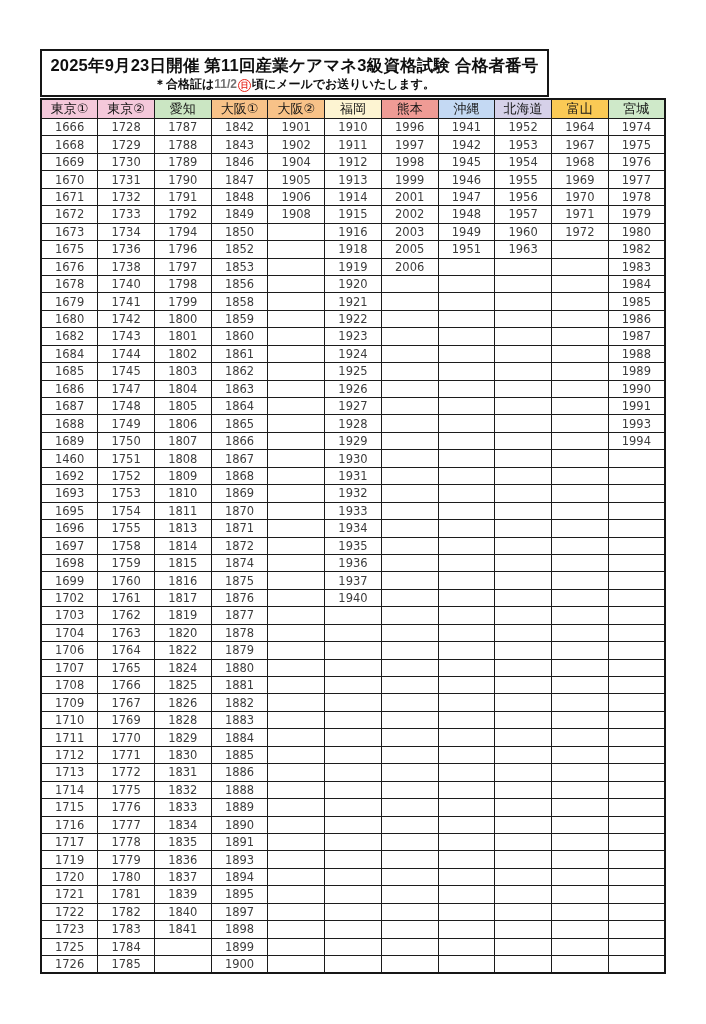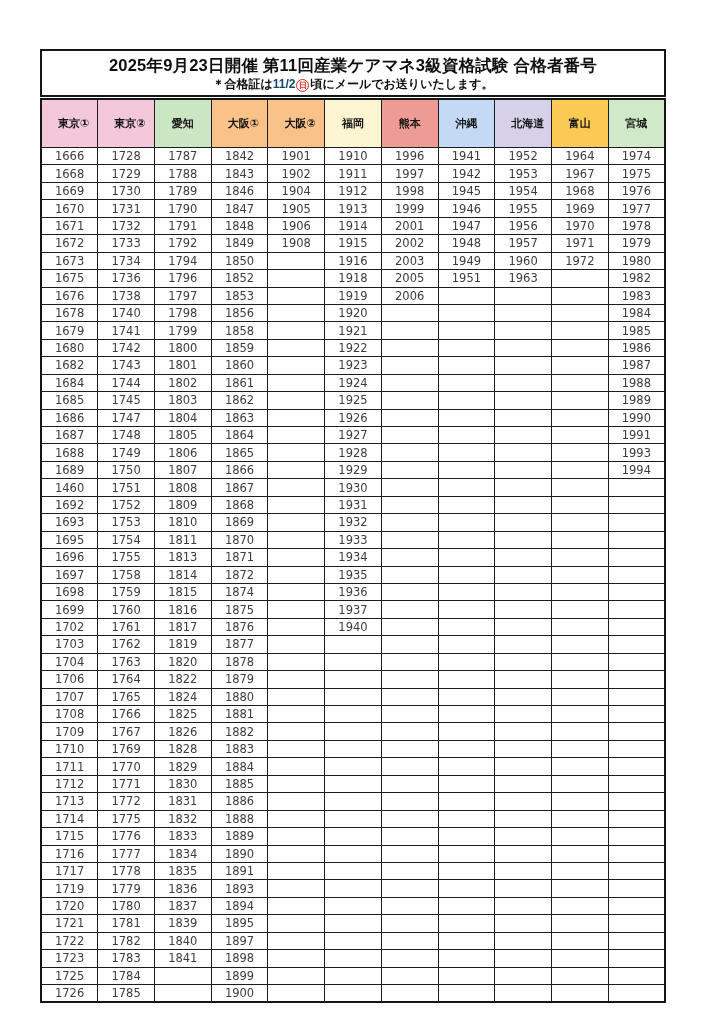--- a/index.html
+++ b/index.html
@@ -11,21 +11,21 @@
     position: relative;
     width: 706px;
     height: 1024px;
     background: #ffffff;
     font-family: "Liberation Sans", "DejaVu Sans", sans-serif;
   }
   .title-box {
     position: absolute;
     left: 40px;
     top: 49px;
-    width: 626px;
+    width: 509px;
     box-sizing: border-box;
     border: 2px solid #161616;
     text-align: center;
     padding: 4px 0 3px 0;
     background: #ffffff;
   }
   .title {
     font-size: 16.5px;
     font-weight: 700;
     color: #0f0f0f;
@@ -33,21 +33,21 @@
     letter-spacing: 0.2px;
     white-space: nowrap;
   }
   .note {
     font-size: 12px;
     font-weight: 700;
     color: #0f0f0f;
     line-height: 1.25;
     margin-top: 1px;
   }
-  .note .red { color: #0c4a6e; }
+  .note .red { color: #737373; }
   .day-circle {
     display: inline-block;
     box-sizing: border-box;
     width: 13px;
     height: 13px;
     line-height: 11px;
     border: 1.3px solid #e8261b;
     border-radius: 50%;
     color: #e8261b;
     font-size: 8px;
@@ -62,23 +62,23 @@
     top: 98px;
     width: 626px;
     border-collapse: collapse;
     table-layout: fixed;
     border: 2px solid #161616;
     background: #ffffff;
   }
   table.results th {
     border: 1px solid #1c1c1c;
     height: 15px;
-    padding: 16px;
-    font-size: 11px;
-    font-weight: 700;
+    padding: 0;
+    font-size: 13px;
+    font-weight: 400;
     color: #151515;
     text-align: center;
     overflow: hidden;
     white-space: nowrap;
   }
   table.results td {
     border: 1px solid #1c1c1c;
     height: 16.45px;
     padding: 0;
     font-size: 11.5px;

